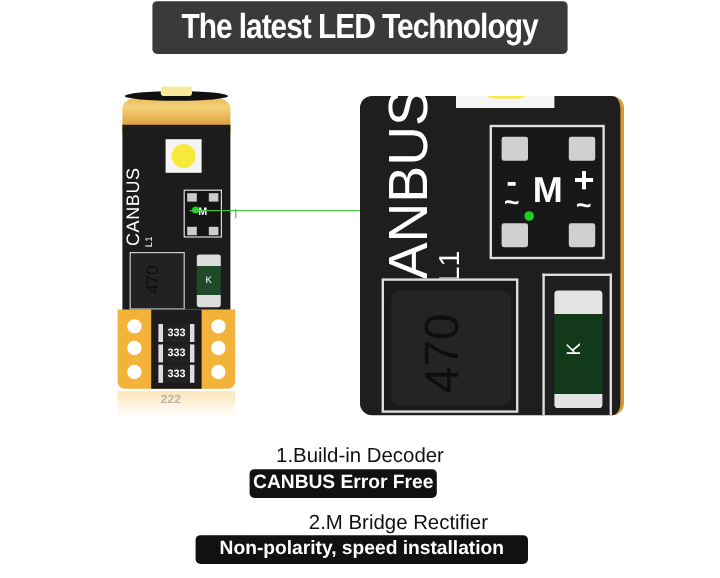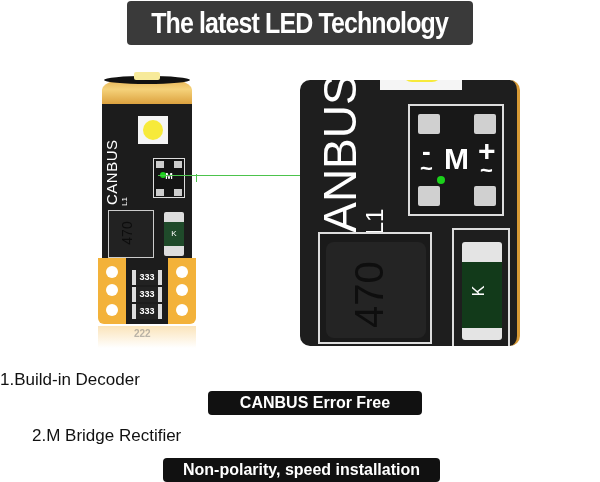--- a/index.html
+++ b/index.html
@@ -151,21 +151,21 @@
     position: absolute; left: 162px; top: 162px; width: 40px; height: 98px;
     background: linear-gradient(180deg,#e4e4e4 0 20px,#123a1a 20px 86px,#e4e4e4 86px);
     border-radius: 3px;
   }
   .fuse-big span {
     position: absolute; left: 12px; top: 40px; color: #fff; font-size: 16px; transform: rotate(-90deg);
     font-family: "Liberation Sans", sans-serif;
   }
 
   
-  .caption { position: absolute; left: 0; width: 600px; text-align: left; color: #111; font-size: 17px; font-family: "Liberation Sans", sans-serif; }
+  .caption { position: absolute; left: 0; width: 600px; text-align: center; color: #111; font-size: 17px; font-family: "Liberation Sans", sans-serif; }
   .pill {
     position: absolute; background: #111; color: #fff; border-radius: 4px;
     font-weight: bold; font-family: "Liberation Sans", sans-serif; text-align: center;
   }
 </style>
 </head>
 <body>
 
 <div class="title-banner">
   <span class="title-text">The latest LED Technology</span>
@@ -230,15 +230,15 @@
       <span>470</span>
     </div>
   </div>
   <div class="fuse-outline"></div>
   <div class="fuse-big">
     <span>K</span>
   </div>
 </div>
 
 <div class="caption" style="top:370px;">1.Build-in Decoder</div>
-<div class="pill" style="left:208px;top:391px;width:214px;height:24px;font-size:16px;line-height:24px;">CANBUS Error Free</div>
+<div class="pill" style="left:208px;top:391px;width:156px;height:24px;font-size:16px;line-height:24px;">CANBUS Error Free</div>
 <div class="caption" style="top:426px;margin-left:32px;">2.M Bridge Rectifier</div>
-<div class="pill" style="left:163px;top:446px;width:277px;height:24px;font-size:16px;line-height:24px;margin-top:12px;">Non-polarity, speed installation</div>
+<div class="pill" style="left:163px;top:446px;width:277px;height:24px;font-size:16px;line-height:24px;">Non-polarity, speed installation</div>
 
 </body></html>

